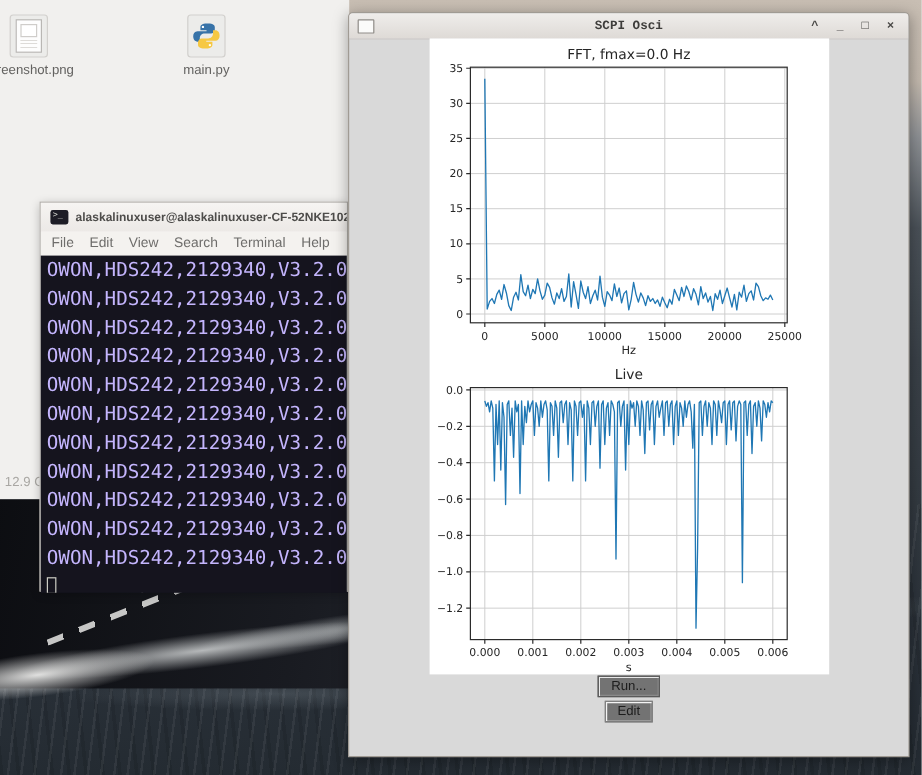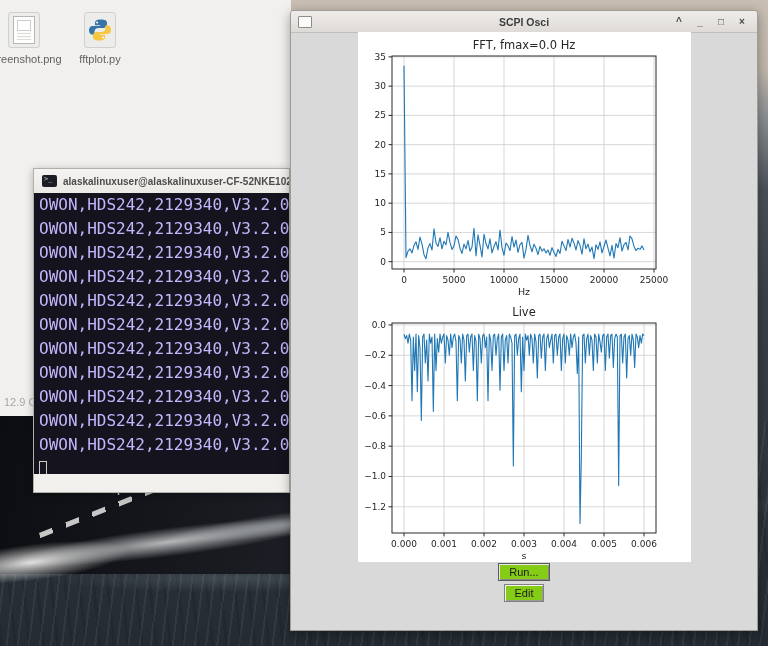--- a/index.html
+++ b/index.html
@@ -58,27 +58,27 @@
   .t-content{height:281px;background:#15141e;padding:4px 0 0 5px;box-sizing:border-box;overflow:hidden;}
   .t-line{height:24px;line-height:15px;font-family:"DejaVu Sans Mono",monospace;font-size:16px;color:#c4b5fd;white-space:pre;}
   .t-cursor{width:8px;height:14px;border:1px solid #ccccc4;box-sizing:border-box;}
 
   
   .scpi{position:absolute;left:290px;top:10px;width:468px;height:621px;box-sizing:border-box;
     border:1px solid #a09b94;border-radius:4px 4px 0 0;background:#d9d9d9;box-shadow:0 3px 12px rgba(0,0,0,.35);}
   .s-titlebar{height:21px;border-radius:3px 3px 0 0;background:linear-gradient(#efedeb,#dedad6);
     display:flex;align-items:center;position:relative;border-bottom:1px solid #c2beb9;}
   .s-app-icon{width:12px;height:10px;border:1px solid #8f8c88;background:#fbfbfa;margin-left:7px;border-radius:1px;}
-  .s-title{position:absolute;left:0;right:0;text-align:center;font-size:10.5px;font-weight:bold;color:#3e3d3b;}
+  .s-title{position:absolute;left:0;right:0;text-align:center;font-size:10.5px;font-weight:bold;color:#3e3d3b;font-family:Liberation Mono, monospace;}
   .s-controls{margin-left:auto;display:flex;align-items:center;gap:9px;padding-right:9px;position:relative;}
   .s-ctl{font-size:10px;color:#4a4947;width:12px;text-align:center;line-height:10px;font-weight:bold;}
   .figure{position:absolute;left:67px;top:21px;width:333px;height:530px;background:#ffffff;}
   .figure svg{display:block;}
   .s-buttons{position:absolute;left:0;top:552px;width:100%;display:flex;flex-direction:column;align-items:center;gap:3px;}
-  .tk-btn{font-family:"Liberation Sans",sans-serif;font-size:11px;color:#1c1c1c;background:#84cc16;
+  .tk-btn{font-family:"Liberation Sans",sans-serif;font-size:11px;color:#1c1c1c;background:#737373;
     border:1px solid #808080;box-shadow:inset 1px 1px 0 #f4f4f4, inset -1px -1px 0 #9a9a9a;
     padding:2px 10px;min-width:34px;text-align:center;cursor:pointer;}
   .tk-btn.focused{border-color:#5a5a5a;box-shadow:inset 1px 1px 0 #e8e8e8, inset -1px -1px 0 #8a8a8a;}
   text{font-family:"DejaVu Sans",sans-serif;}
 </style>
 </head>
 <body>
 
 <div class="sea-texture"></div>
 <div class="ship-hull"></div>
@@ -87,38 +87,46 @@
 <div class="bow-spray"></div>
 <div class="crest-band"></div>
 
 <div class="desktop-pane">
   <div class="icon-item" style="left:-14px">
     <div class="icon-box">
         <div class="thumb"></div>
       </div>
     <div class="icon-label">screenshot.png</div>
   </div>
-  <div class="icon-item" style="left:62px">
+  <div class="icon-item" style="left:134px">
     <div class="icon-box">
       <svg width="24" height="24" viewBox="0 0 24 24">
         <path fill="#3873a8" d="M11.9 1.5c-2.7 0-4.9 1-4.9 2.9v2.9h5.1v.8H4.6C2.3 8.1 1 9.9 1 12.3c0 2.5 1.3 4.4 3.6 4.4h1.9v-2.9c0-2.2 1.8-3.9 4-3.9h5.3c1.8 0 3.2-1.5 3.2-3.3V4.4c0-1.9-2.3-2.9-5-2.9h-2.1z"></path>
         <circle fill="#ffffff" cx="9.1" cy="4.4" r="1"></circle>
         <path fill="#f6c842" d="M12.1 22.5c2.7 0 4.9-1 4.9-2.9v-2.9h-5.1v-.8h7.5c2.3 0 3.6-1.8 3.6-4.2 0-2.5-1.3-4.4-3.6-4.4h-1.9v2.9c0 2.2-1.8 3.9-4 3.9H8.2c-1.8 0-3.2 1.5-3.2 3.3v2.2c0 1.9 2.3 2.9 5 2.9h2.1z"></path>
         <circle fill="#ffffff" cx="14.9" cy="19.6" r="1"></circle>
       </svg>
     </div>
-    <div class="icon-label">fftplot.py</div>
+    <div class="icon-label">main.py</div>
   </div>
 </div>
 <div class="disk-label">12.9 G</div>
 
 <div class="terminal">
   <div class="t-titlebar">
     <div class="t-icon"></div>
     <div class="t-title">alaskalinuxuser@alaskalinuxuser-CF-52NKE102M</div>
+  </div>
+  <div class="t-menubar">
+    <span class="t-menu-item">File</span>
+    <span class="t-menu-item">Edit</span>
+    <span class="t-menu-item">View</span>
+    <span class="t-menu-item">Search</span>
+    <span class="t-menu-item">Terminal</span>
+    <span class="t-menu-item">Help</span>
   </div>
   <div class="t-content">
       <div class="t-line">OWON,HDS242,2129340,V3.2.0</div>
       <div class="t-line">OWON,HDS242,2129340,V3.2.0</div>
       <div class="t-line">OWON,HDS242,2129340,V3.2.0</div>
       <div class="t-line">OWON,HDS242,2129340,V3.2.0</div>
       <div class="t-line">OWON,HDS242,2129340,V3.2.0</div>
       <div class="t-line">OWON,HDS242,2129340,V3.2.0</div>
       <div class="t-line">OWON,HDS242,2129340,V3.2.0</div>
       <div class="t-line">OWON,HDS242,2129340,V3.2.0</div>

